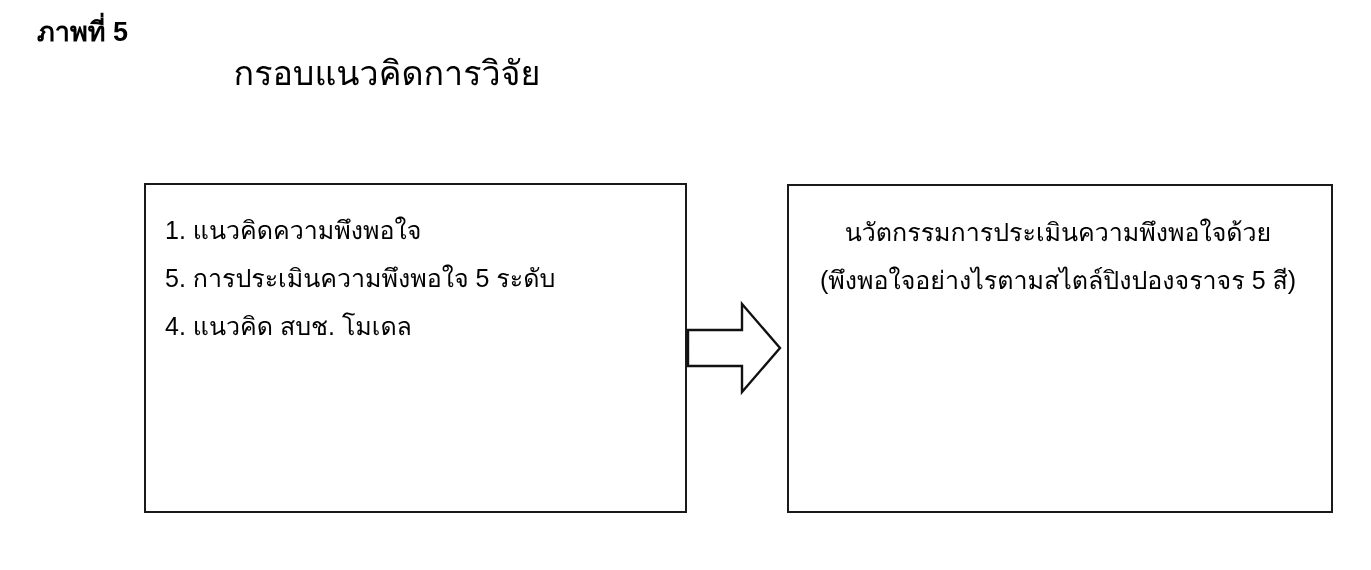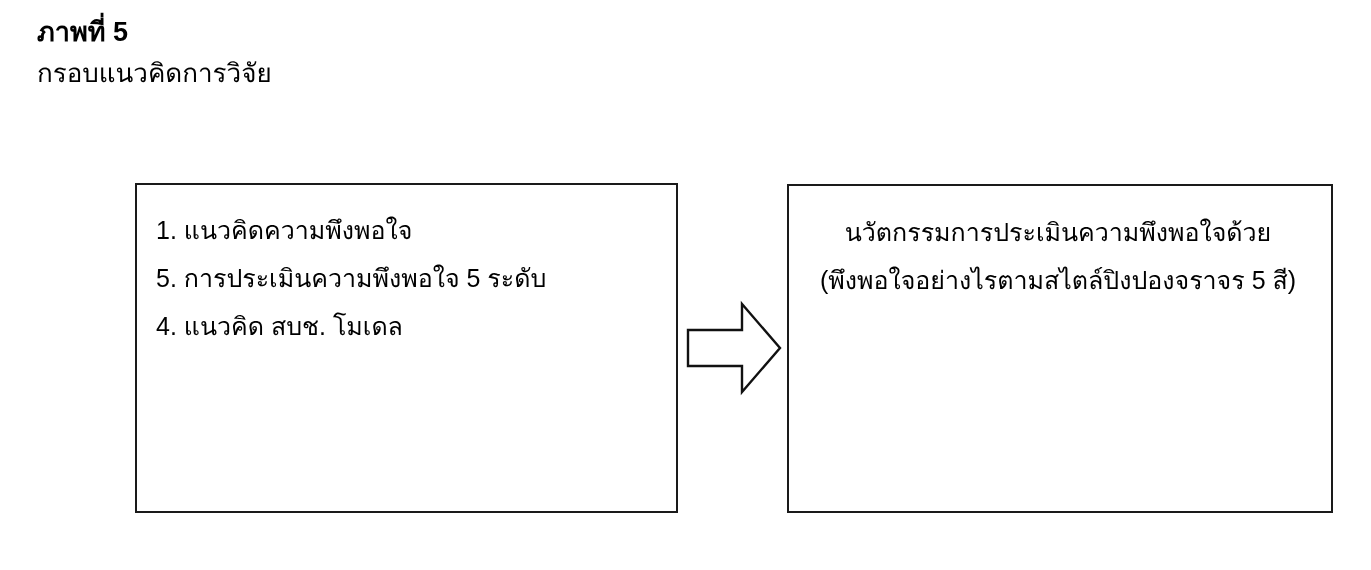--- a/index.html
+++ b/index.html
@@ -29,36 +29,37 @@
     width: 700px;
   }
   #figure-title {
     font-size: 27px;
     font-weight: bold;
     line-height: 40px;
     letter-spacing: 0px;
     white-space: nowrap;
   }
   #figure-subtitle {
-    font-size: 26px;
+    font-size: 34px;
     font-weight: normal;
     line-height: 42px;
     white-space: nowrap;
+    text-align: center;
   }
 
   
   .flow-box {
     position: absolute;
     box-sizing: border-box;
     border: 2px solid #1a1a1a;
     background: #ffffff;
   }
 
   #input-box {
-    left: 135px;
+    left: 144px;
     top: 183px;
     width: 543px;
     height: 330px;
   }
   #output-box {
     left: 787px;
     top: 184px;
     width: 546px;
     height: 329px;
   }

